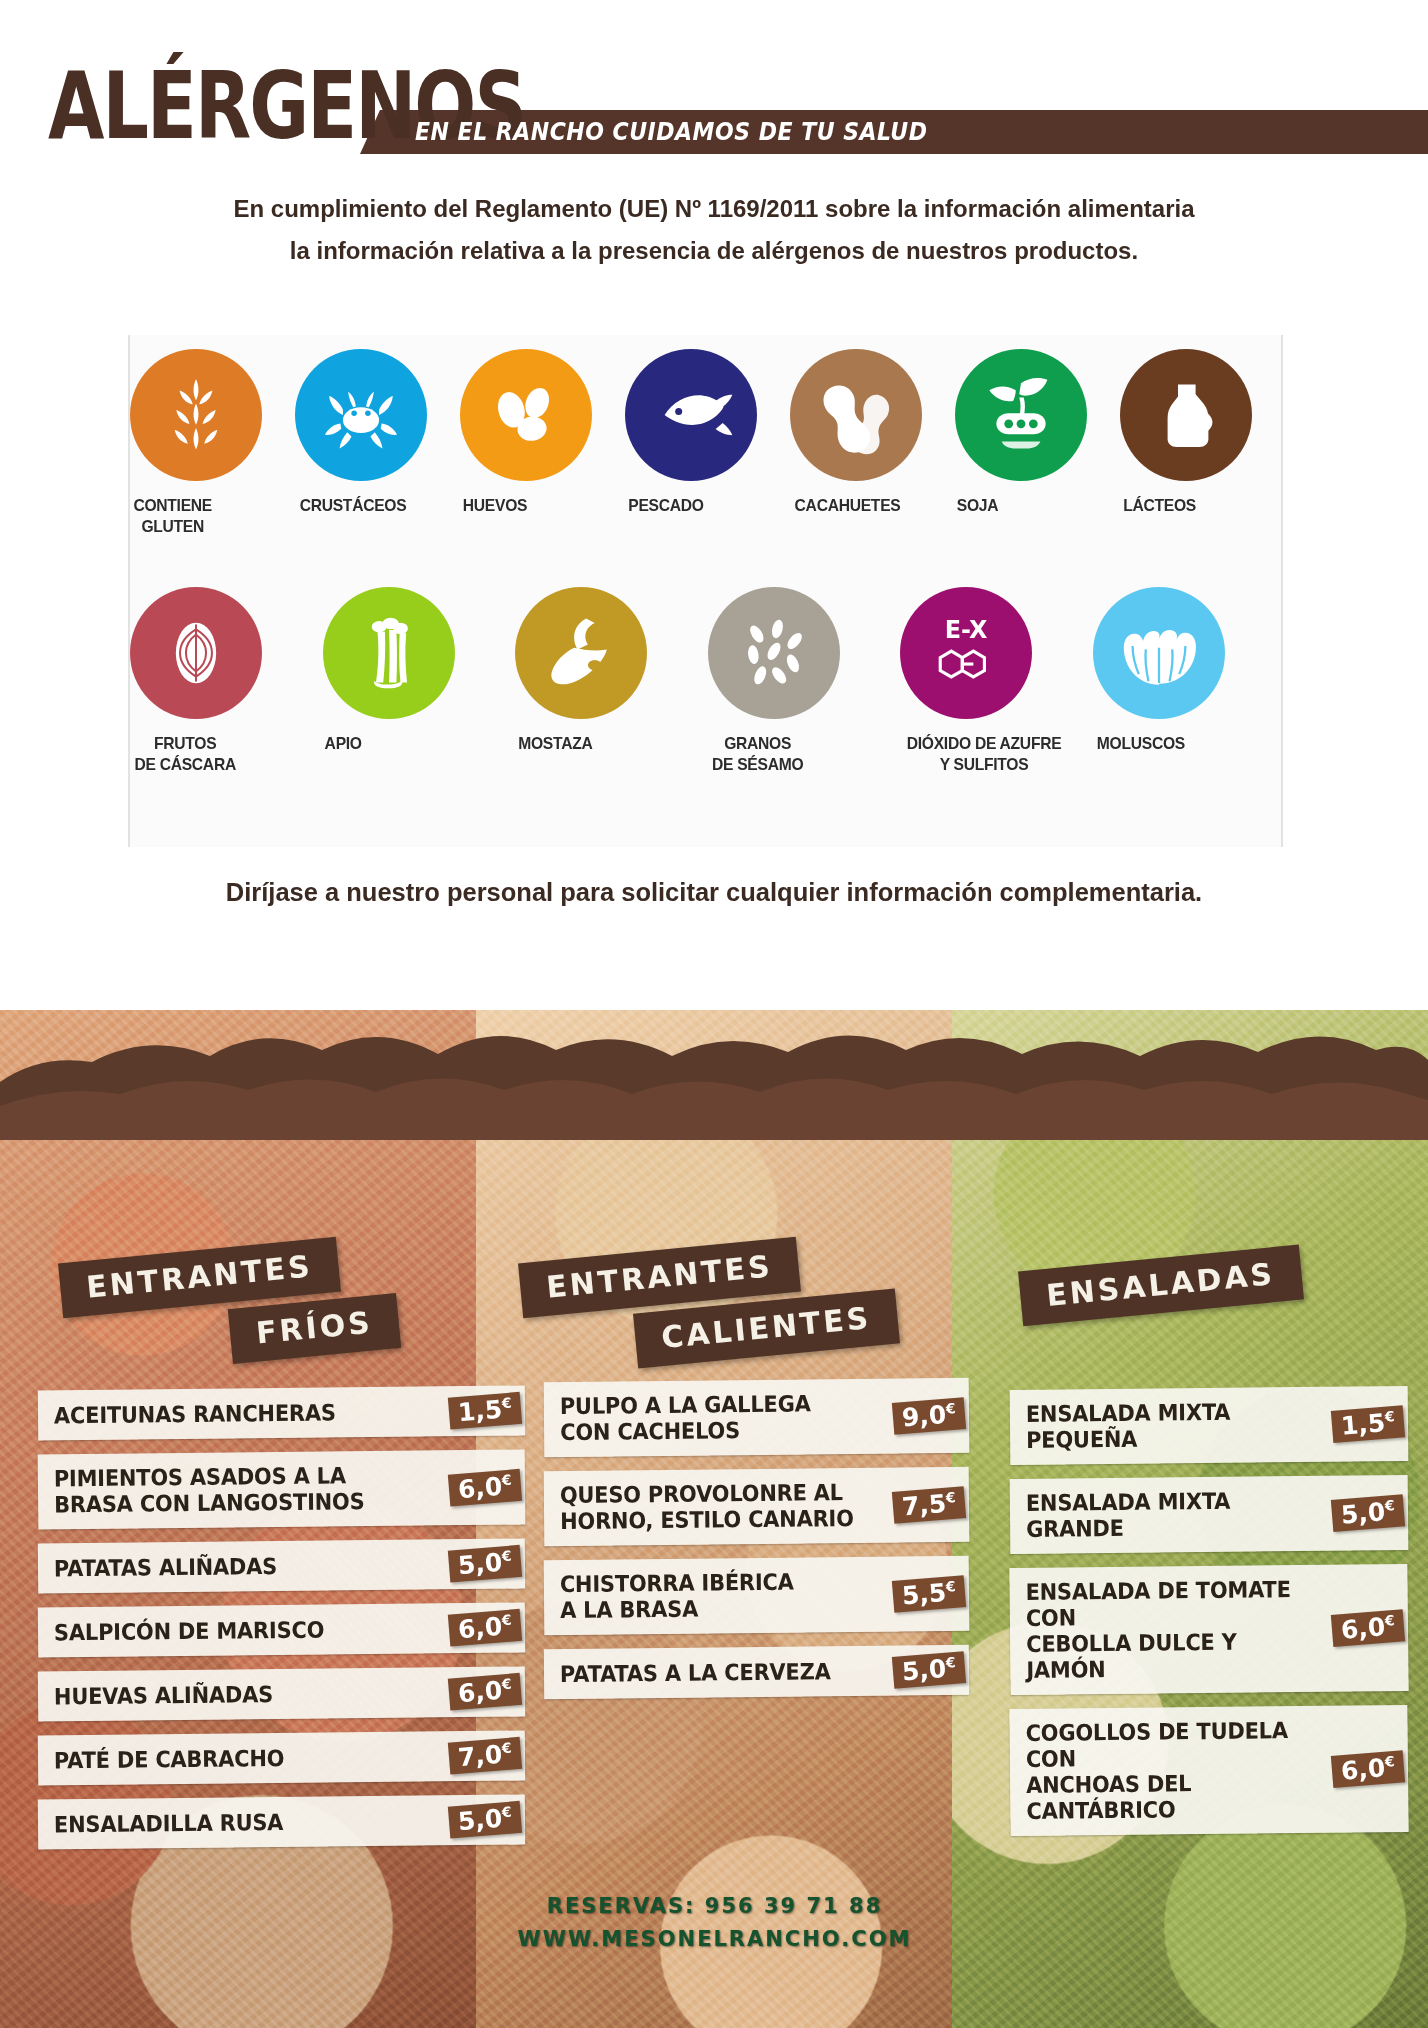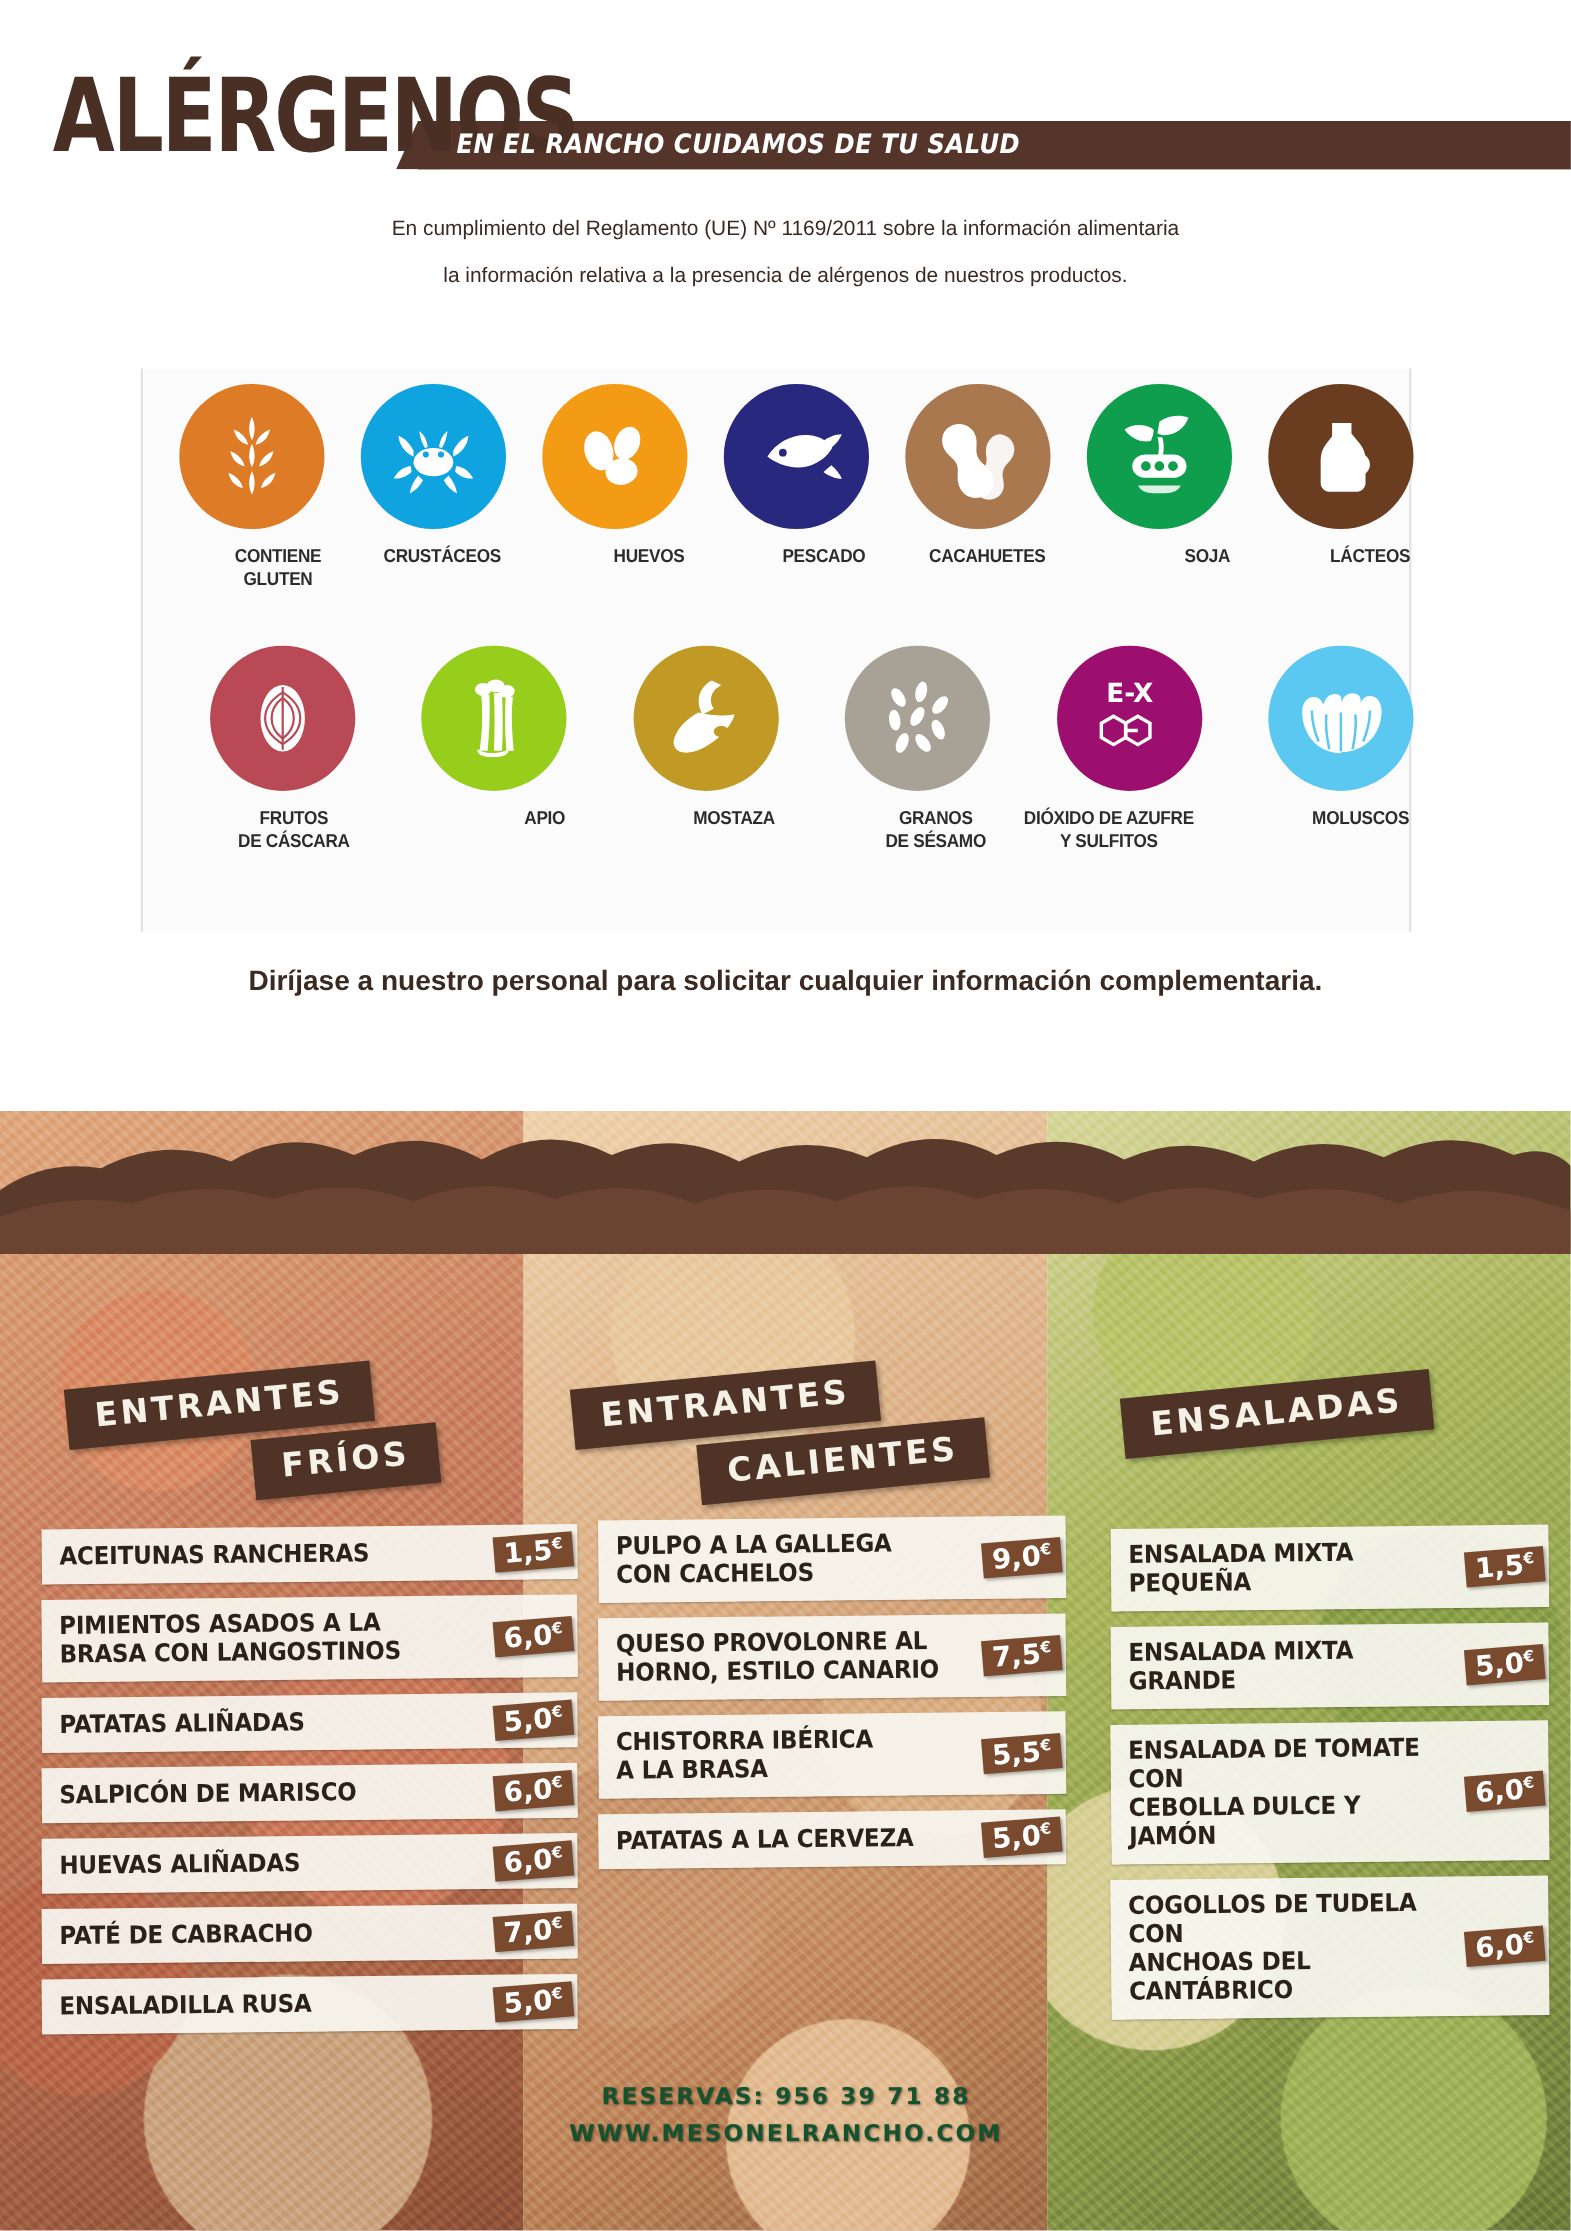--- a/index.html
+++ b/index.html
@@ -40,22 +40,22 @@
     letter-spacing: 0.5px;
     transform: scaleY(1.1);
     transform-origin: left top;
   }
 
   
   #intro {
     position: absolute; left: 0; top: 188px; width: 1428px;
     text-align: center;
     font-family: "Liberation Sans", sans-serif;
-    font-weight: normal;
-    font-size: 19px;
+    font-weight: bold;
+    font-size: 24px;
     line-height: 42px;
     color: #3b2a22;
   }
   #intro div { white-space: nowrap; }
 
   
   #allergen-panel {
     position: absolute; left: 128px; top: 335px; width: 1155px; height: 512px;
     background: #fbfbfb;
     border-left: 2px solid #e2e2e2;
@@ -63,21 +63,21 @@
   }
   .allergen-row {
     display: flex;
     width: 1155px;
     position: absolute; left: 0;
   }
   #allergen-row-1 { top: 14px; }
   #allergen-row-2 { top: 252px; }
   .allergen-cell {
     flex: 1 1 0;
-    display: flex; flex-direction: column; align-items: flex-end;
+    display: flex; flex-direction: column; align-items: flex-start;
   }
   .allergen-circle {
     width: 132px; height: 132px; border-radius: 50%;
     display: flex; align-items: center; justify-content: center;
     position: relative;
   }
   .allergen-circle svg { display: block; }
   .allergen-label {
     margin-top: 14px;
     font-family: "Liberation Sans", sans-serif;

